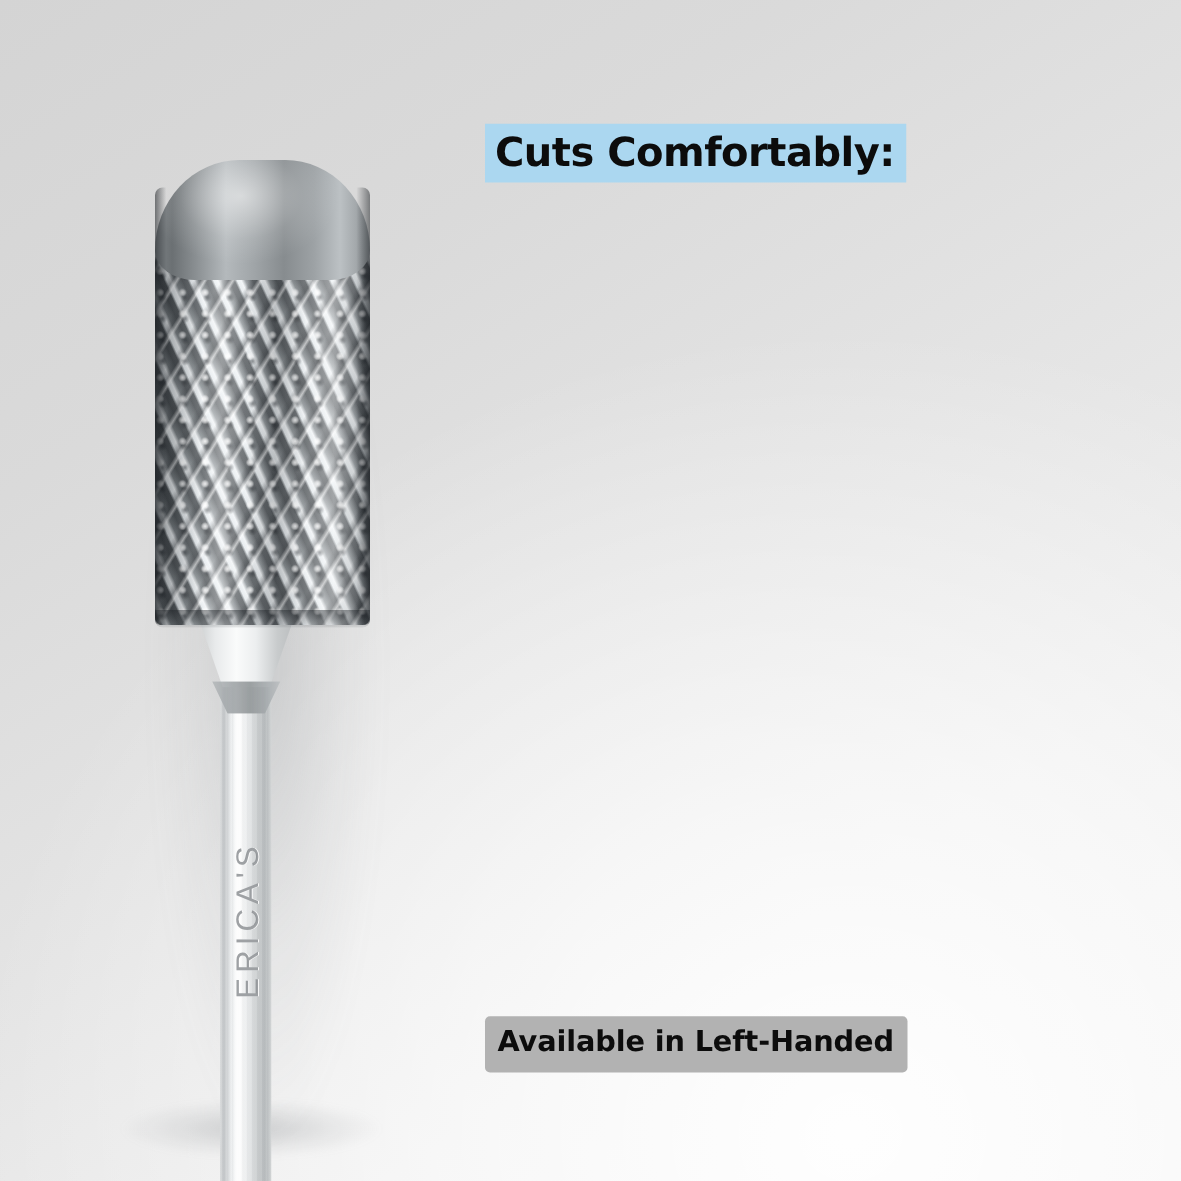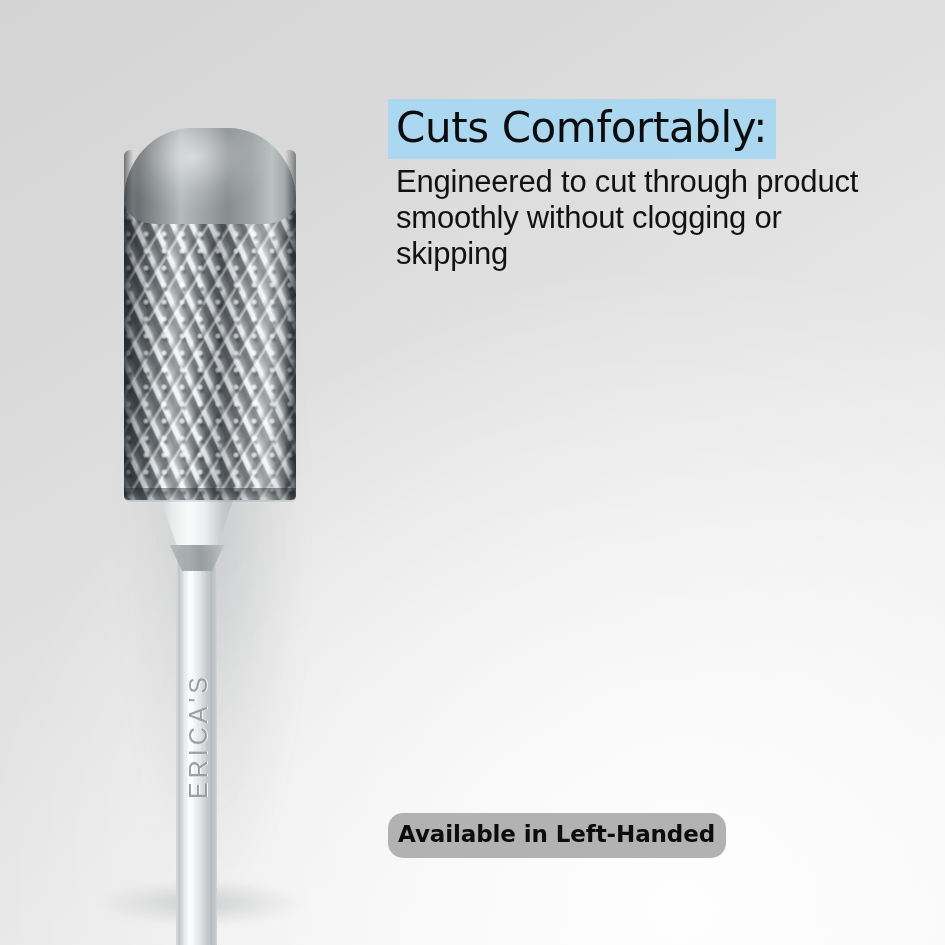--- a/index.html
+++ b/index.html
@@ -243,22 +243,22 @@
   .feature { position: absolute; left: 0; width: 545px; }
   #feature-0 { top: 99px; }
   #feature-1 { top: 303px; }
   #feature-2 { top: 542px; }
 
   .feature-heading {
     display: inline-block;
     background: #abd7f0;
     color: #0c0c0c;
     font-family: "DejaVu Sans", sans-serif;
-    font-weight: normal;
-    font-size: 42px;
+    font-weight: bold;
+    font-size: 32px;
     line-height: 1.26;
     letter-spacing: -0.4px;
     padding: 3px 9px 4px 8px;
     margin: 0;
     white-space: nowrap;
   }
 
   .feature-body {
     margin: 5px 0 0 0;
     padding: 0 0 0 8px;
@@ -276,21 +276,21 @@
     top: 813px;
     display: inline-block;
     background: #b2b2b2;
     color: #0c0c0c;
     font-family: "DejaVu Sans", sans-serif;
     font-weight: bold;
     font-size: 23px;
     line-height: 1.3;
     letter-spacing: -0.1px;
     padding: 7px 11px 8px 10px;
-    border-radius: 15px;
+    border-radius: 4px;
     white-space: nowrap;
   }
 </style>
 </head>
 <body>
 
 <div id="infographic">
 
   <div id="product-photo">
 
@@ -316,21 +316,20 @@
     <div class="barrel-edge-l"></div>
     <div class="barrel-edge-r"></div>
     <div class="barrel-base"></div>
 
   </div>
 
   <div id="content">
 
     <div class="feature" id="feature-0">
       <h2 class="feature-heading">Cuts Comfortably:</h2>
-      <p class="feature-body">Engineered to cut through product smoothly without clogging or skipping</p>
     </div>
 
 
     <div class="feature" id="feature-2">
     </div>
 
     <div id="availability-badge">Available in Left-Handed</div>
 
   </div>
 

